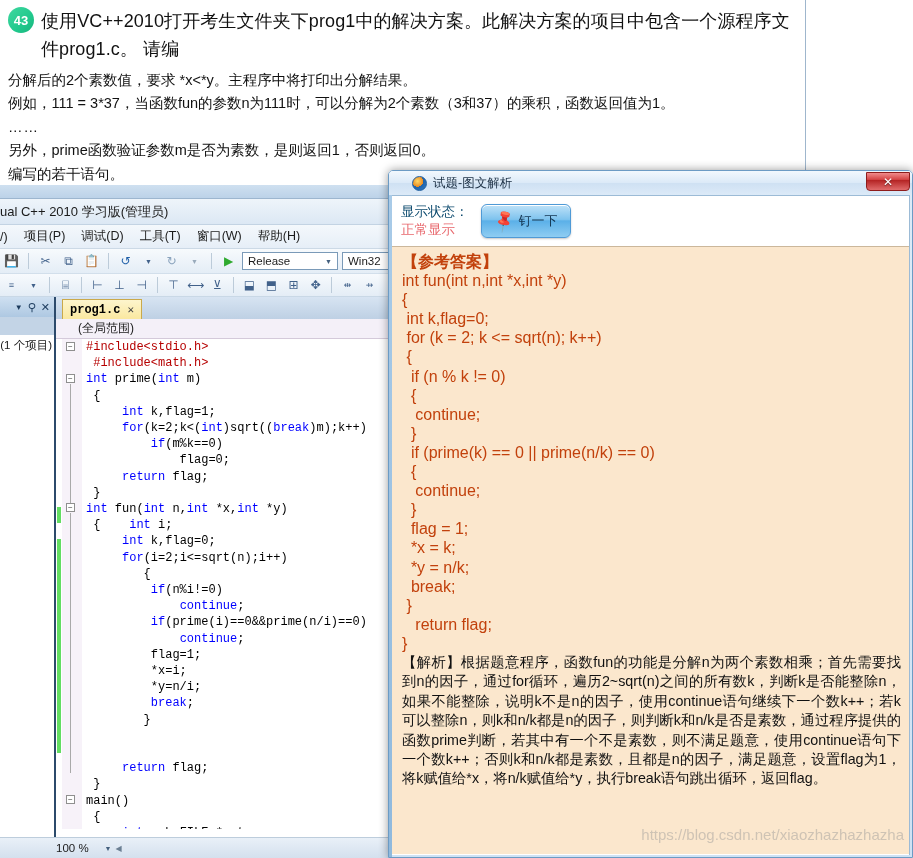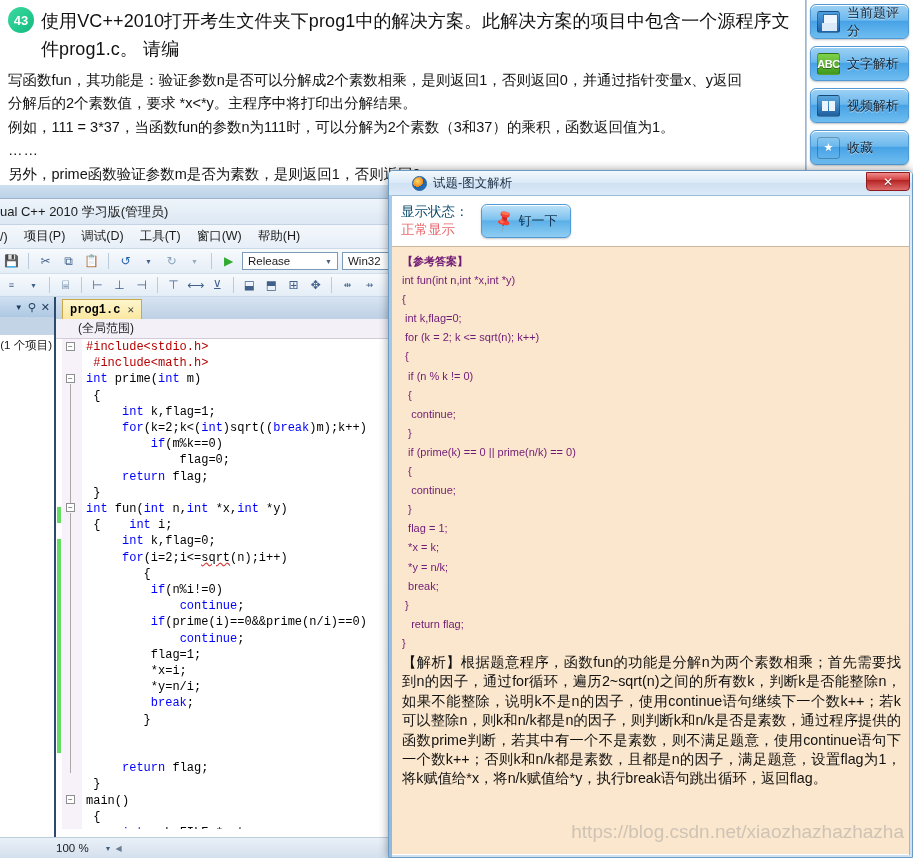--- a/index.html
+++ b/index.html
@@ -166,21 +166,21 @@
     font-size: 8px; line-height: 7px; text-align: center;
   }
   .fold-line { position: absolute; left: 8px; width: 1px; background: #a9a9a9; }
   .code {
     flex: 1; padding: 0 0 0 4px;
     font-family: "Liberation Mono","DejaVu Sans Mono",monospace;
     font-size: 12px; line-height: 16.2px; white-space: pre; color: #000;
   }
   .k { color: #0000ff; }
   .pp { color: #b60000; }
-  .sq { text-decoration: underline; text-decoration-style: wavy; text-decoration-color: #d43c3c; }
+  .sq { text-decoration-style: wavy; text-decoration-color: #d43c3c; }
 
   .statusbar {
     position: absolute; left: 0; bottom: 0; width: 806px; height: 21px;
     background: linear-gradient(to bottom,#e9f0f8,#d4e0ee);
     border-top: 1px solid #bdcddc;
     display: flex; align-items: center; padding-left: 56px;
     font-size: 11.5px; color: #1b1b1b; gap: 4px;
   }
   .zoom-combo { display: flex; align-items: center; gap: 16px; }
   .zoom-combo .arrow { font-size: 7px; color: #44607e; }
@@ -233,82 +233,58 @@
     display: flex; align-items: center; justify-content: center; gap: 5px;
     font-size: 13px; color: #12334f;
   }
   .pin-ico { font-size: 16px; color: #2f7fc0; transform: rotate(-35deg); }
   .ans-area {
     height: 608px; background: #fbe7cd;
     border-top: 1px solid #cbb79b;
     padding: 5px 8px 0 10px; overflow: hidden;
   }
   .ans-code {
-    font-size: 11px; line-height: 19.1px; color: #701a75; white-space: pre;
+    font-size: 16px; line-height: 19.1px; color: #c2410c; white-space: pre;
     font-family: "Liberation Sans","DejaVu Sans",sans-serif;
   }
   .ans-code b { font-weight: bold; }
   .ans-expl {
     font-size: 14.3px; line-height: 19.4px; color: #111;
     font-family: "Liberation Sans","DejaVu Sans",sans-serif;
     text-align: justify; margin-top: 0px;
   }
   .watermark {
     position: absolute; right: 8px; bottom: 14px;
-    font-size: 19px; color: rgba(150,150,150,.45);
+    font-size: 15px; color: rgba(150,150,150,.45);
     pointer-events: none; white-space: nowrap;
   }
   .dlg-leftedge {
     position: absolute; left: 0; top: 24px; width: 3px; height: 664px;
     background: linear-gradient(to bottom,#a9cbe8,#8fb9dd);
   }
 </style>
 </head>
 <body>
 
 <div id="root">
 
   <div class="question-panel">
     <div class="q-head">
       <div class="q-badge">43</div>
       <div class="q-firstline">使用VC++2010打开考生文件夹下prog1中的解决方案。此解决方案的项目中包含一个源程序文件prog1.c。 请编</div>
     </div>
     <div class="q-body">
-      <div>写函数fun，其功能是：验证参数n是否可以分解成2个素数相乘，是则返回1，否则返回0，并通过指针变量x、y返回</div>
       <div>分解后的2个素数值，要求 *x&lt;*y。主程序中将打印出分解结果。</div>
       <div>例如，111 = 3*37，当函数fun的参数n为111时，可以分解为2个素数（3和37）的乘积，函数返回值为1。</div>
       <div class="q-dots">……</div>
       <div>另外，prime函数验证参数m是否为素数，是则返回1，否则返回0。</div>
       <div>编写的若干语句。</div>
     </div>
   </div>
 
-  <div class="rail">
-    <div class="rail-divider"></div>
-
-    <div class="rail-btn">
-      <span class="ico ico-save"></span>
-      <span class="lbl">当前题评分</span>
-    </div>
-
-    <div class="rail-btn">
-      <span class="ico ico-abc">ABC</span>
-      <span class="lbl">文字解析</span>
-    </div>
-
-    <div class="rail-btn">
-      <span class="ico ico-video"></span>
-      <span class="lbl">视频解析</span>
-    </div>
-
-    <div class="rail-btn">
-      <span class="ico ico-star">★</span>
-      <span class="lbl">收藏</span>
-    </div>
-  </div>
 
   <div class="vs">
     <div class="vs-titlebar"></div>
 
     <div class="vs-title">ual C++ 2010 学习版(管理员)</div>
 
     <div class="vs-menu">
       <span>/)</span>
       <span>项目(P)</span>
       <span>调试(D)</span>

